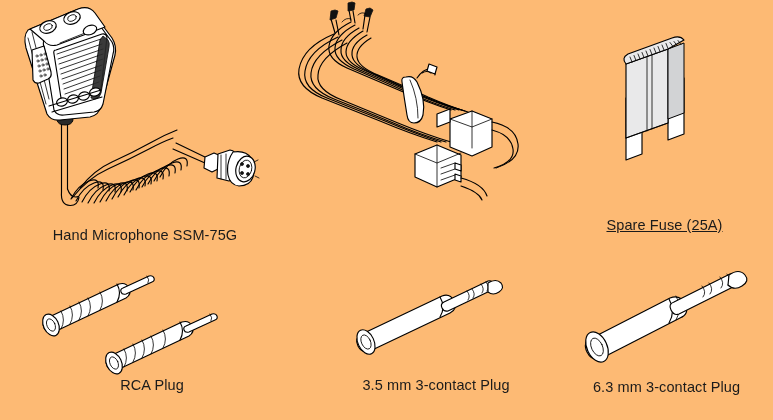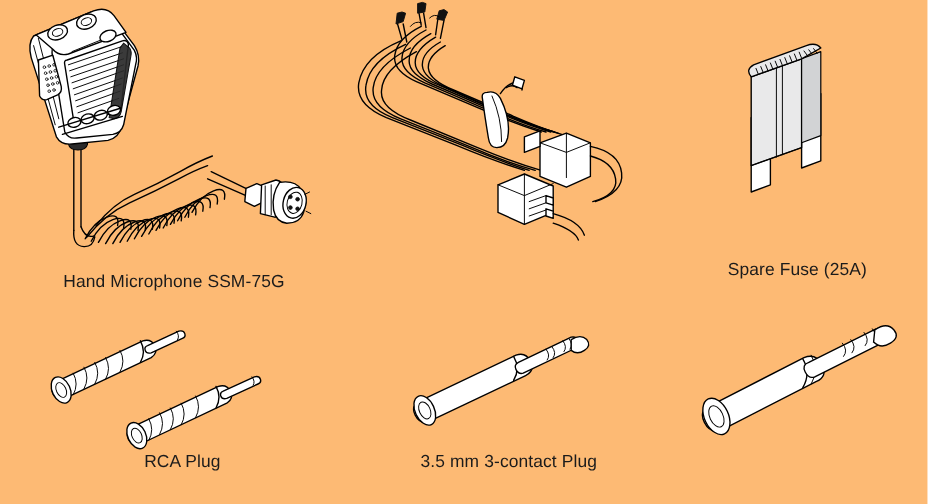--- a/index.html
+++ b/index.html
@@ -36,26 +36,26 @@
     letter-spacing: 0.1px;
     white-space: nowrap;
     text-align: center;
     line-height: 1;
   }
   
   #cell-mic      { left: 0px;   top: 2px;   width: 290px; }
   #cell-cord     { left: 288px; top: 2px;   width: 252px; }
   #cell-fuse     { left: 556px; top: 2px;   width: 217px; }
   #cell-rca      { left: 22px;  top: 268px; width: 260px; }
-  #cell-plug35   { left: 324px; top: 272px; width: 200px; }
+  #cell-plug35   { left: 336px; top: 272px; width: 200px; }
   #cell-plug63   { left: 560px; top: 264px; width: 213px; }
 
   #cell-mic .caption    { margin-top: 8px; }
   #cell-cord .caption   { margin-top: 10px; }
-  #cell-fuse .caption   { margin-top: 16px; }
+  #cell-fuse .caption   { margin-top: 16px; text-decoration: underline; }
   #cell-rca .caption    { margin-top: 6px; }
   #cell-plug35 .caption { margin-top: 10px; }
   #cell-plug63 .caption { margin-top: 8px; }
 
   svg { overflow: visible; }
   .ln   { fill: none; stroke: #000000; stroke-width: 1.15; stroke-linejoin: round; stroke-linecap: round; }
   .lnT  { fill: none; stroke: #000000; stroke-width: 0.8;  stroke-linecap: round; }
   .lnH  { fill: none; stroke: #000000; stroke-width: 0.65; stroke-linecap: round; }
   .fw   { fill: #ffffff; stroke: #000000; stroke-width: 1.15; stroke-linejoin: round; }
   .fg   { fill: #e9e9ea; stroke: #000000; stroke-width: 1.15; stroke-linejoin: round; }
@@ -374,15 +374,16 @@
       <path class="fw" d="M110 38 l56 -28 q5 -2 8 4 q3 6 -3 8 l-56 28 q-5 2 -8 -4 q-3 -6 3 -8 z"></path>
 
       <path class="lnT" d="M138 22 q5 6 1 11"></path>
       <path class="lnT" d="M145 19 q5 6 1 11"></path>
 
       <path class="lnT" d="M156 13 q5 6 1 11"></path>
       <path class="lnT" d="M163 10 q5 6 1 11"></path>
 
       <path class="fw" d="M165 11 q10 -7 16 0 q5 6 -3 11 q-8 5 -14 -1 z"></path>
     </svg>
+    <div class="caption">6.3 mm 3-contact Plug</div>
   </div>
 
 </div>
 
 </body></html>

